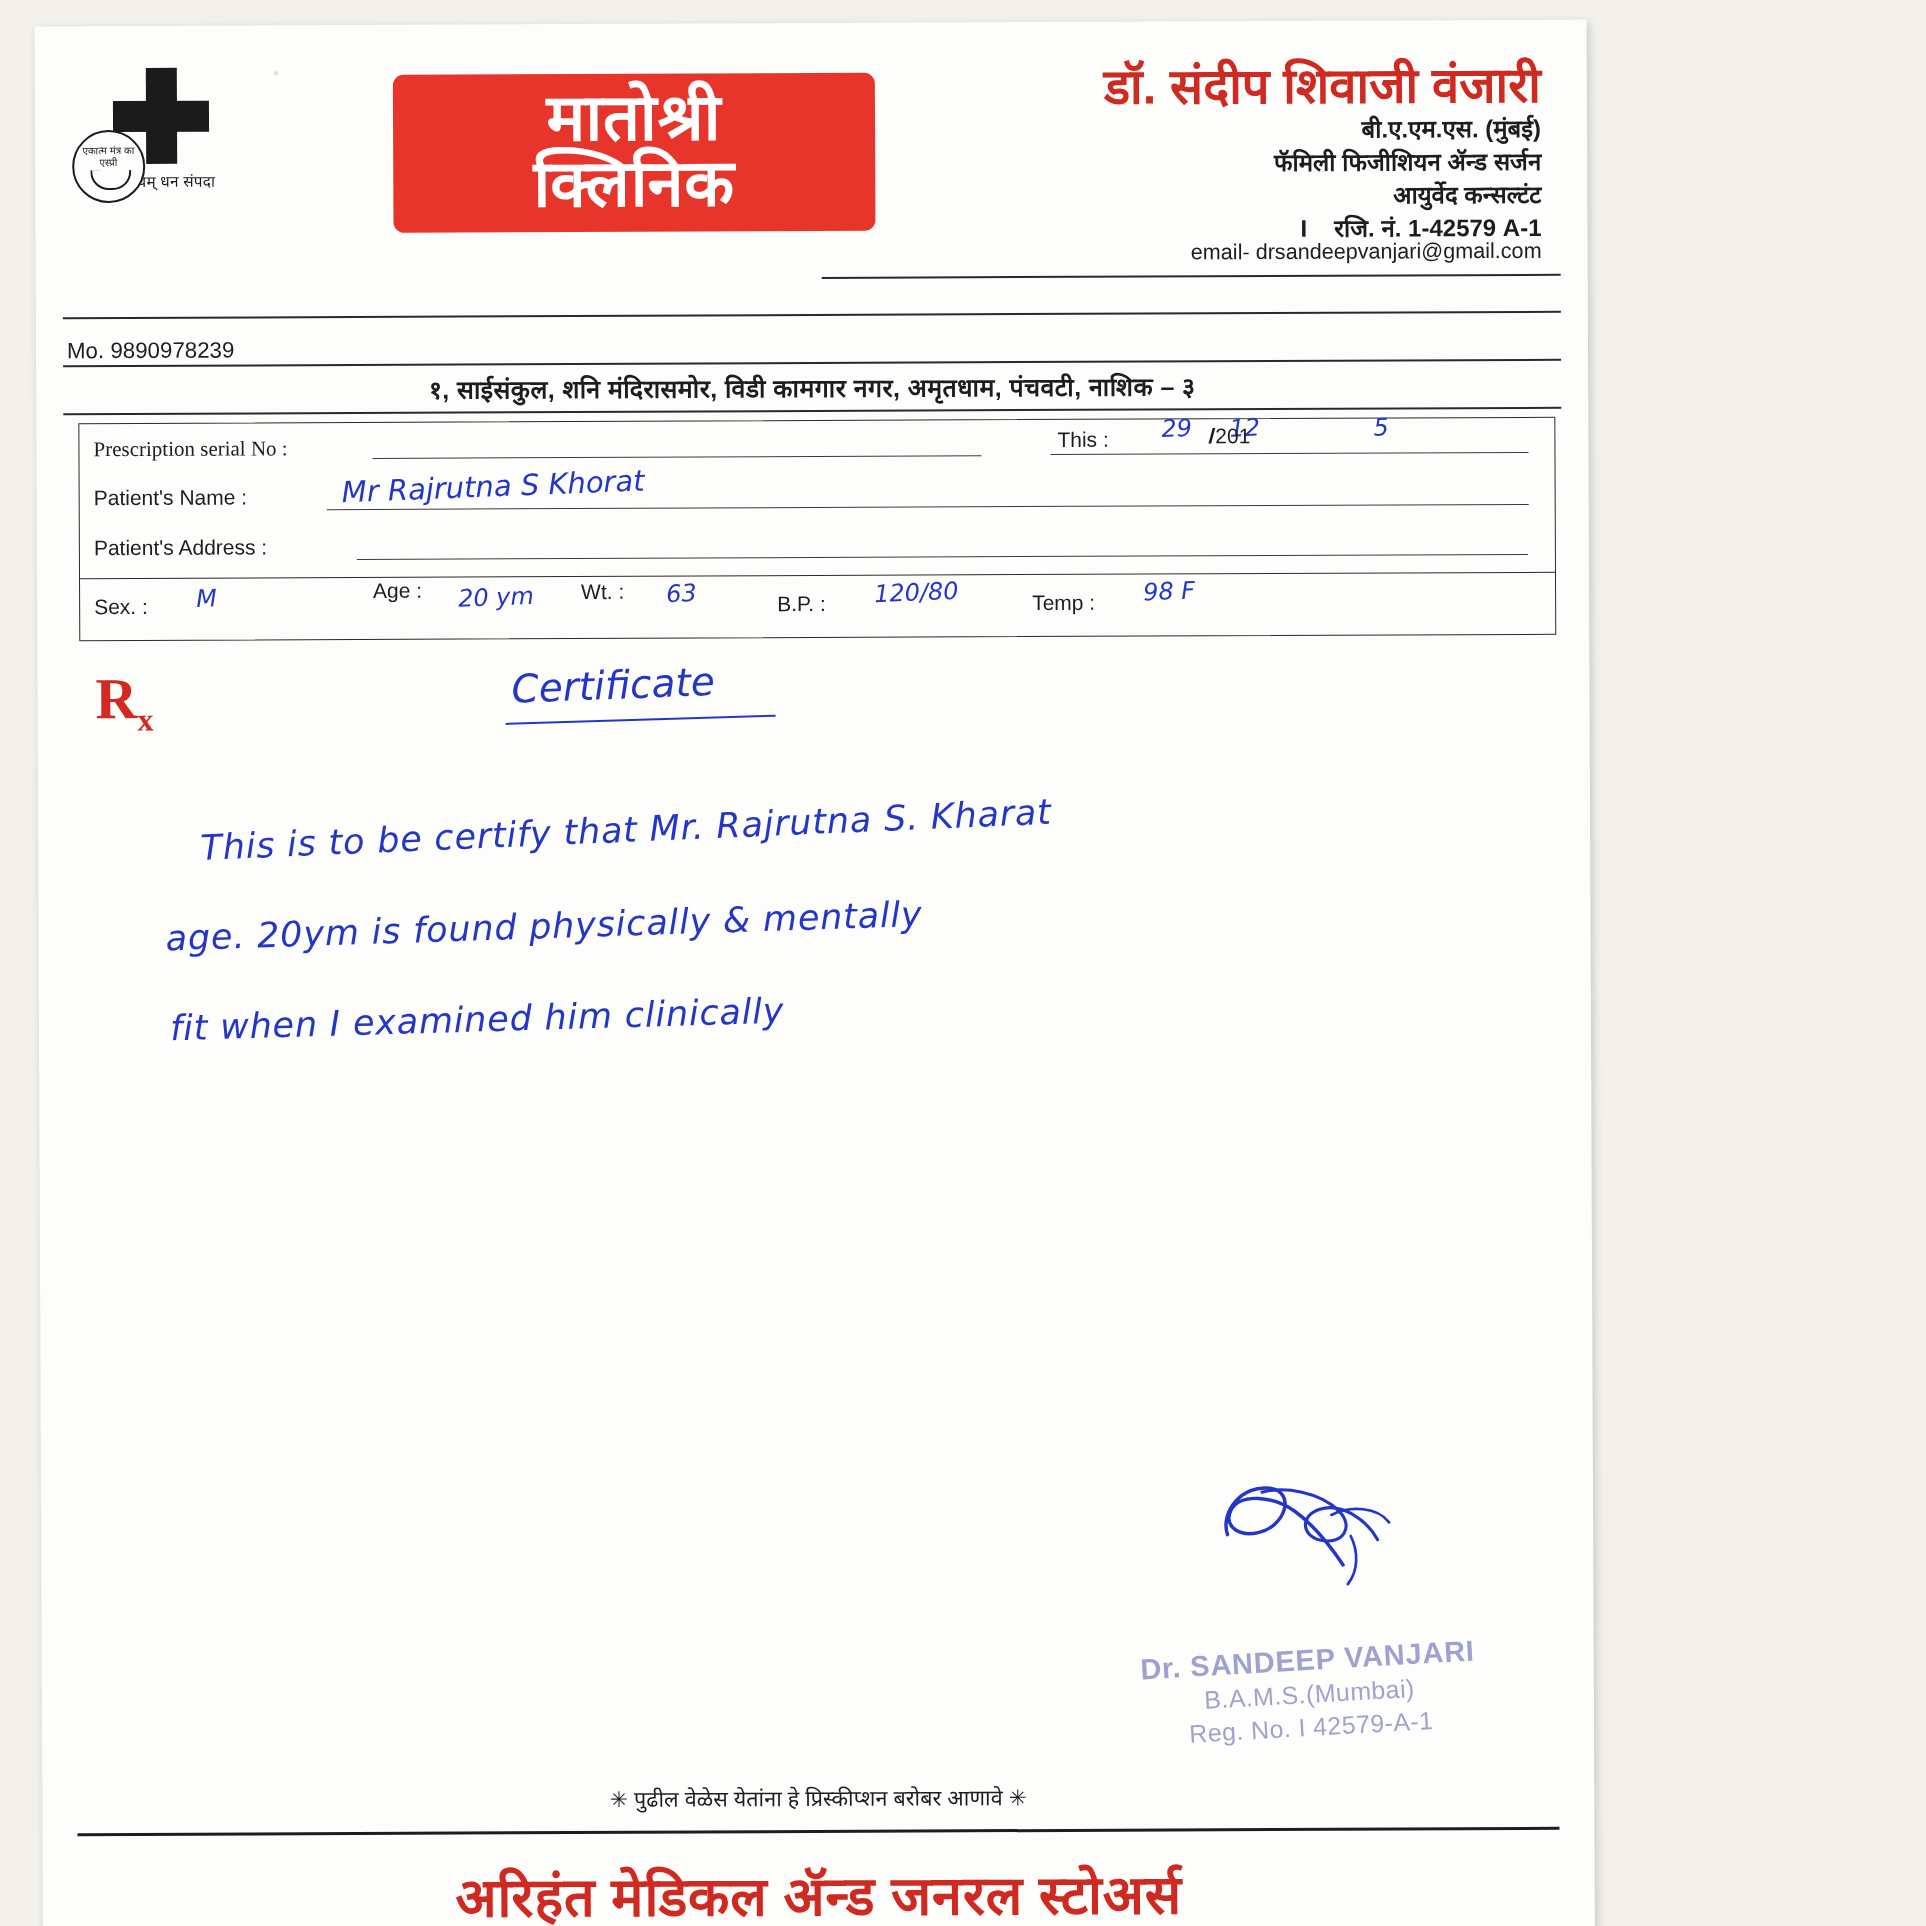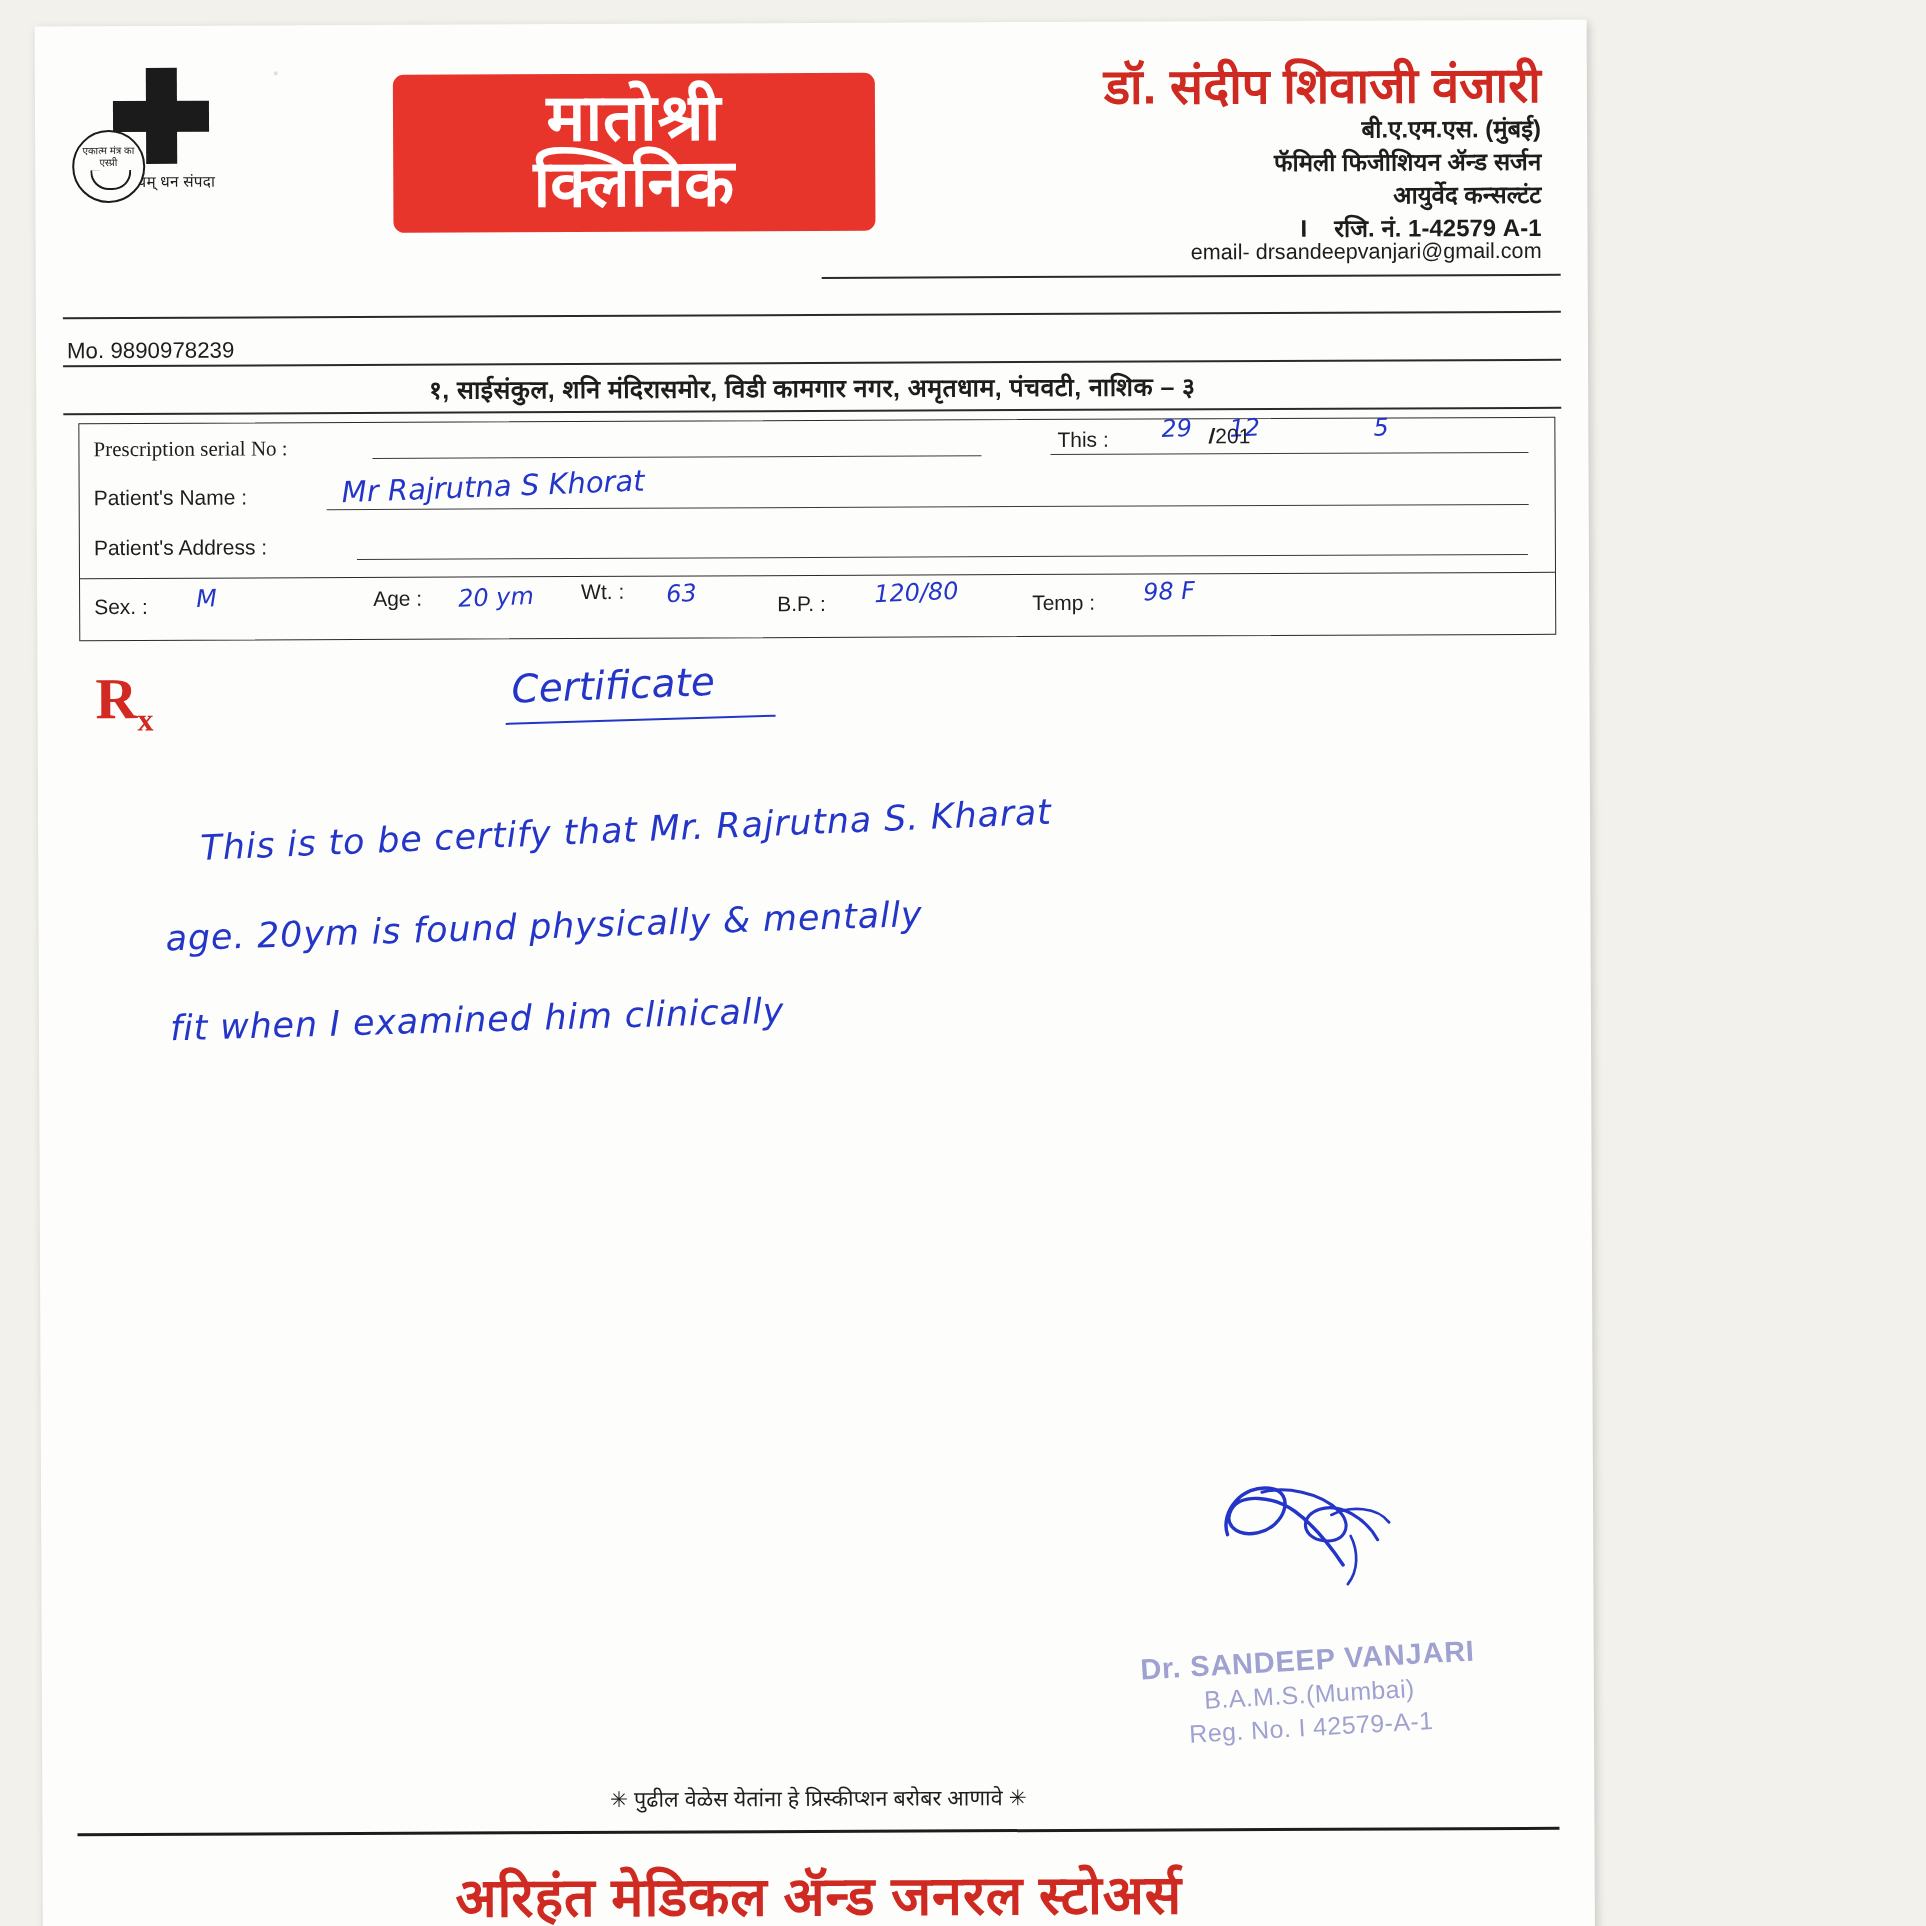--- a/index.html
+++ b/index.html
@@ -414,21 +414,21 @@
         <span class="rule" style="left:277px; top:37px; width:1171px;"></span>
         <span class="hand" style="left:293px; top:-1.5px;"></span>
       </div>
 
       <div class="divider-h" style="top:154px;"></div>
 
       <div class="form-row" style="top:156px;">
         <span class="form-label" style="left:14px; top:15.4px;">Sex. :</span>
         <span class="hand small" style="left:116px; top:4.6px;">M</span>
 
-        <span class="form-label" style="left:293px; top:8px;text-align:right;">Age :</span>
+        <span class="form-label" style="left:293px; top:0;text-align:right;">Age :</span>
         <span class="hand small" style="left:378px; top:5.4px;">20 ym</span>
 
         <span class="form-label" style="left:501px; top:2px;">Wt. :</span>
         <span class="hand small" style="left:586px; top:1.5px;">63</span>
 
         <span class="form-label" style="left:697px; top:15.4px;">B.P. :</span>
         <span class="hand small" style="left:794px; top:2.3px;">120/80</span>
 
         <span class="form-label" style="left:952px; top:15.4px;">Temp :</span>
         <span class="hand small" style="left:1063px; top:1.5px;">98 F</span>

